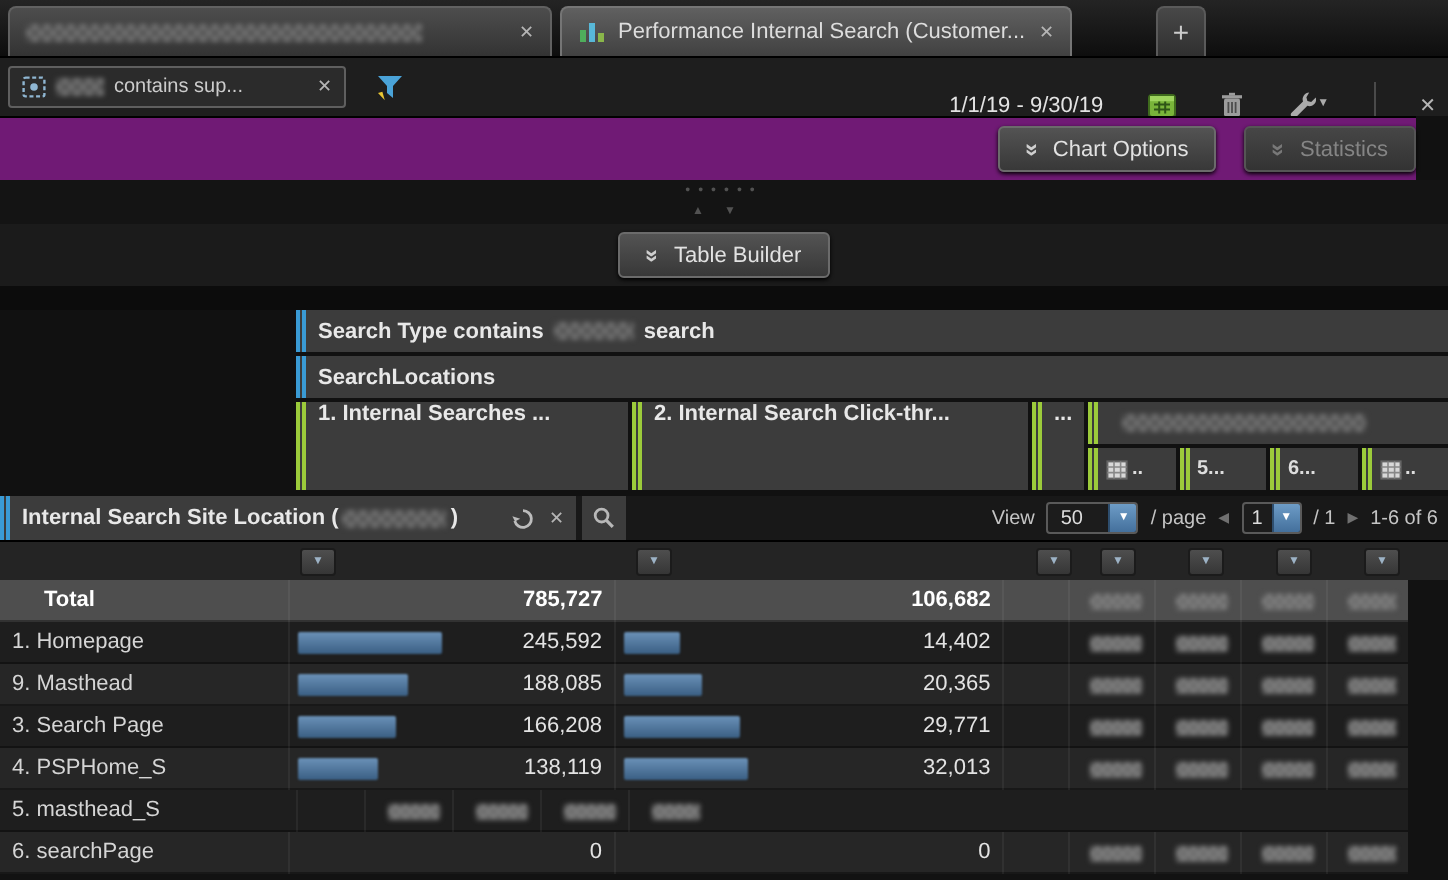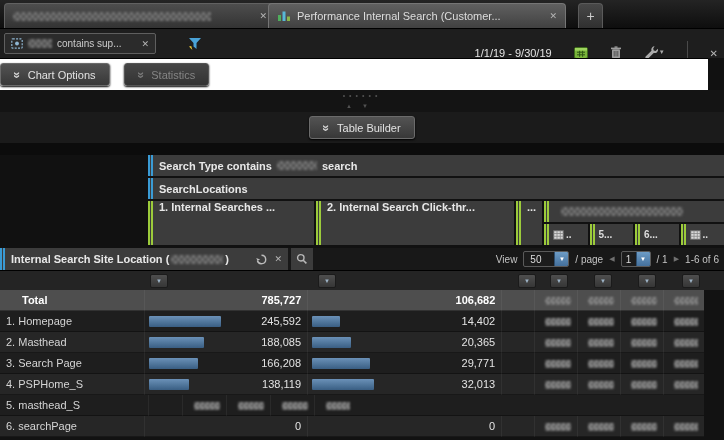--- a/index.html
+++ b/index.html
@@ -17,31 +17,31 @@
   .tab-plus{position:absolute;top:3px;left:578px;width:25px;height:25px;border:1px solid #5a5a5a;border-bottom:none;
     border-radius:4px 4px 0 0;background:linear-gradient(#484848,#303030);display:flex;align-items:center;justify-content:center;color:#ccc;font-size:14px}
 
   
   .rx{display:inline-block;height:9px;border-radius:1px;vertical-align:middle;
     background:repeating-conic-gradient(#757575 0% 25%,#4f4f4f 0% 50%) 0 0/6px 6px;filter:blur(1.2px)}
   .rx.num{background:repeating-conic-gradient(#8a8a8a 0% 25%,#5e5e5e 0% 50%) 0 0/5px 5px;height:8px}
 
   
   .toolbar{position:absolute;top:28px;left:0;right:0;height:30px;background:#1e1e1e;border-top:1px solid #000}
-  .chip{position:absolute;left:4px;top:4px;height:21px;width:152px;background:#2b2b2b;border:1px solid #5f5f5f;border-radius:2px;
+  .chip{position:absolute;left:4px;top:4px;height:21px;width:169px;background:#2b2b2b;border:1px solid #5f5f5f;border-radius:2px;
     display:flex;align-items:center;gap:5px;padding:2px 6px;font-size:10px;white-space:nowrap;overflow:hidden}
   .chip .close{margin-left:auto}
   .funnel{position:absolute;left:188px;top:8px}
   .tb-right{position:absolute;right:6px;top:0;height:30px;display:flex;align-items:flex-end;gap:22px;color:#e3e3e3}
   .vdiv{width:1px;height:18px;background:#4a4a4a}
   .caret{font-size:6px;color:#aaa;margin-left:1px}
 
   
-  .optionsbar{position:absolute;top:58px;left:0;right:16px;height:32px;background:#ffffff;border-top:1px solid #000;
-    display:flex;align-items:center;justify-content:flex-start;gap:14px}
+  .optionsbar{position:absolute;top:58px;left:0;right:16px;height:32px;background:#701a75;border-top:1px solid #000;
+    display:flex;align-items:center;justify-content:flex-end;gap:14px}
   .btn{display:flex;align-items:center;gap:7px;height:23px;padding:0 13px;border-radius:3px;
     background:linear-gradient(#535353,#383838);border:1px solid #6b6b6b;box-shadow:0 1px 2px #000;color:#e2e2e2;white-space:nowrap}
   .chev{display:inline-block;transform:rotate(90deg);font-size:12px;font-weight:bold;color:#cfcfcf;line-height:10px}
   .btn.disabled{color:#858585;border-color:#555;background:linear-gradient(#464646,#333)}
   .btn.disabled .chev{color:#787878}
 
   
   .splitter{position:absolute;top:90px;left:0;right:0;height:22px;background:#141414;text-align:center;color:#525252}
   .splitter .dots{font-size:7px;letter-spacing:4px;line-height:12px}
   .splitter .arr{font-size:6px;letter-spacing:10px;line-height:8px}
@@ -103,21 +103,21 @@
 </head>
 <body>
 
 <div class="window">
 
   <div class="tabbar">
     <div class="tab" style="left:4px;width:272px">
       <span class="rx" style="width:198px"></span>
       <span class="close">✕</span>
     </div>
-    <div class="tab active" style="left:268px;width:298px">
+    <div class="tab active" style="left:280px;width:256px">
       <svg width="14" height="12" viewBox="0 0 14 12">
         <rect x="1" y="5" width="3" height="6" fill="#4fae5c"></rect>
         <rect x="5.5" y="1.5" width="3" height="9.5" fill="#58b8d8"></rect>
         <rect x="10" y="6.5" width="3" height="4.5" fill="#8ab64a"></rect>
       </svg>
       <span>Performance Internal Search (Customer...</span>
       <span class="close">✕</span>
     </div>
     <div class="tab-plus">
       <span>+</span>
@@ -337,21 +337,21 @@
         </div>
     <div class="c-rxc">
           <span class="rx num" style="width:26px"></span>
         </div>
     <div class="c-rxc last">
           <span class="rx num" style="width:24px"></span>
         </div>
   </div>
 
   <div class="row even">
-    <div class="c-label">2. Masthead</div>
+    <div class="c-label">9. Masthead</div>
     <div class="c-m1">
       <div class="bar b1" style="width: 55.1407px; background-color: rgb(74, 121, 168);"></div>
       <span class="val v1">188,085</span>
     </div>
     <div class="c-m2">
       <div class="bar b2" style="width: 39.4412px; background-color: rgb(74, 121, 168);"></div>
       <span class="val v2">20,365</span>
     </div>
     <div class="c-dots"></div>
     <div class="c-rxc">

